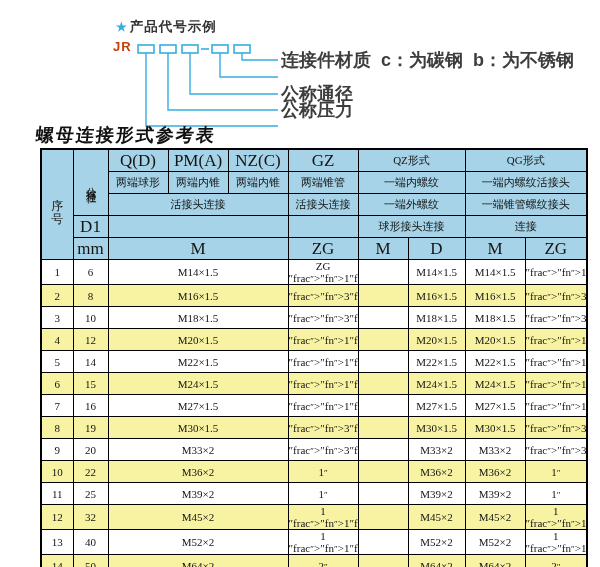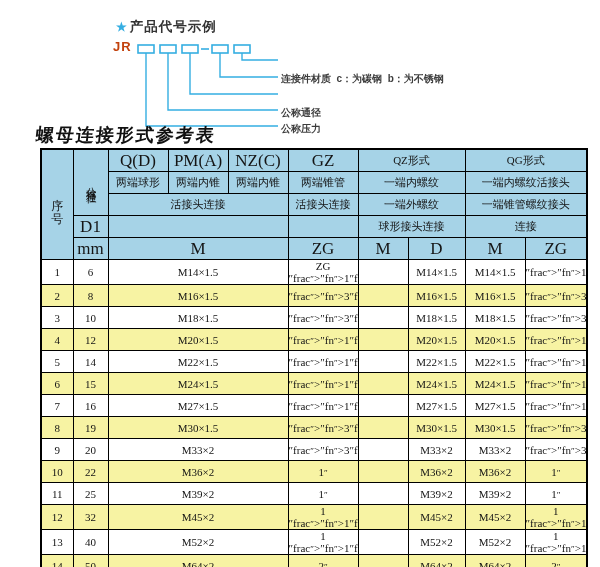--- a/index.html
+++ b/index.html
@@ -14,22 +14,22 @@
     position:absolute; left:116px; top:18px; font-size:13.5px; font-weight:bold;
     color:#333; font-family:"Liberation Sans", sans-serif; letter-spacing:1px;
   }
   .diag-title .star { color:var(--accent,#35aee2); margin-right:2px; font-size:12px; }
   .jr-prefix {
     position:absolute; left:113px; top:39px; font-size:13px; font-weight:bold;
     color:#c2410c; font-family:"Liberation Sans", sans-serif; letter-spacing:1px;
   }
   .diag-svg { position:absolute; left:0; top:0; }
   .diag-label {
-    position:absolute; left:281px; font-size:10px; font-weight:bold; color:#3d3d3d;
-    font-family:"Liberation Sans", sans-serif; line-height:14px; white-space:pre;margin-top:19px;
+    position:absolute; left:281px; font-size:18px; font-weight:bold; color:#3d3d3d;
+    font-family:"Liberation Sans", sans-serif; line-height:14px; white-space:pre;
   }
 
   
   .table-title {
     position:absolute; left:36px; top:123px; font-size:18px; font-weight:bold;
     color:#111; letter-spacing:2px; font-family:"Liberation Serif", serif;
     transform:skewX(-6deg);
   }
 
   

